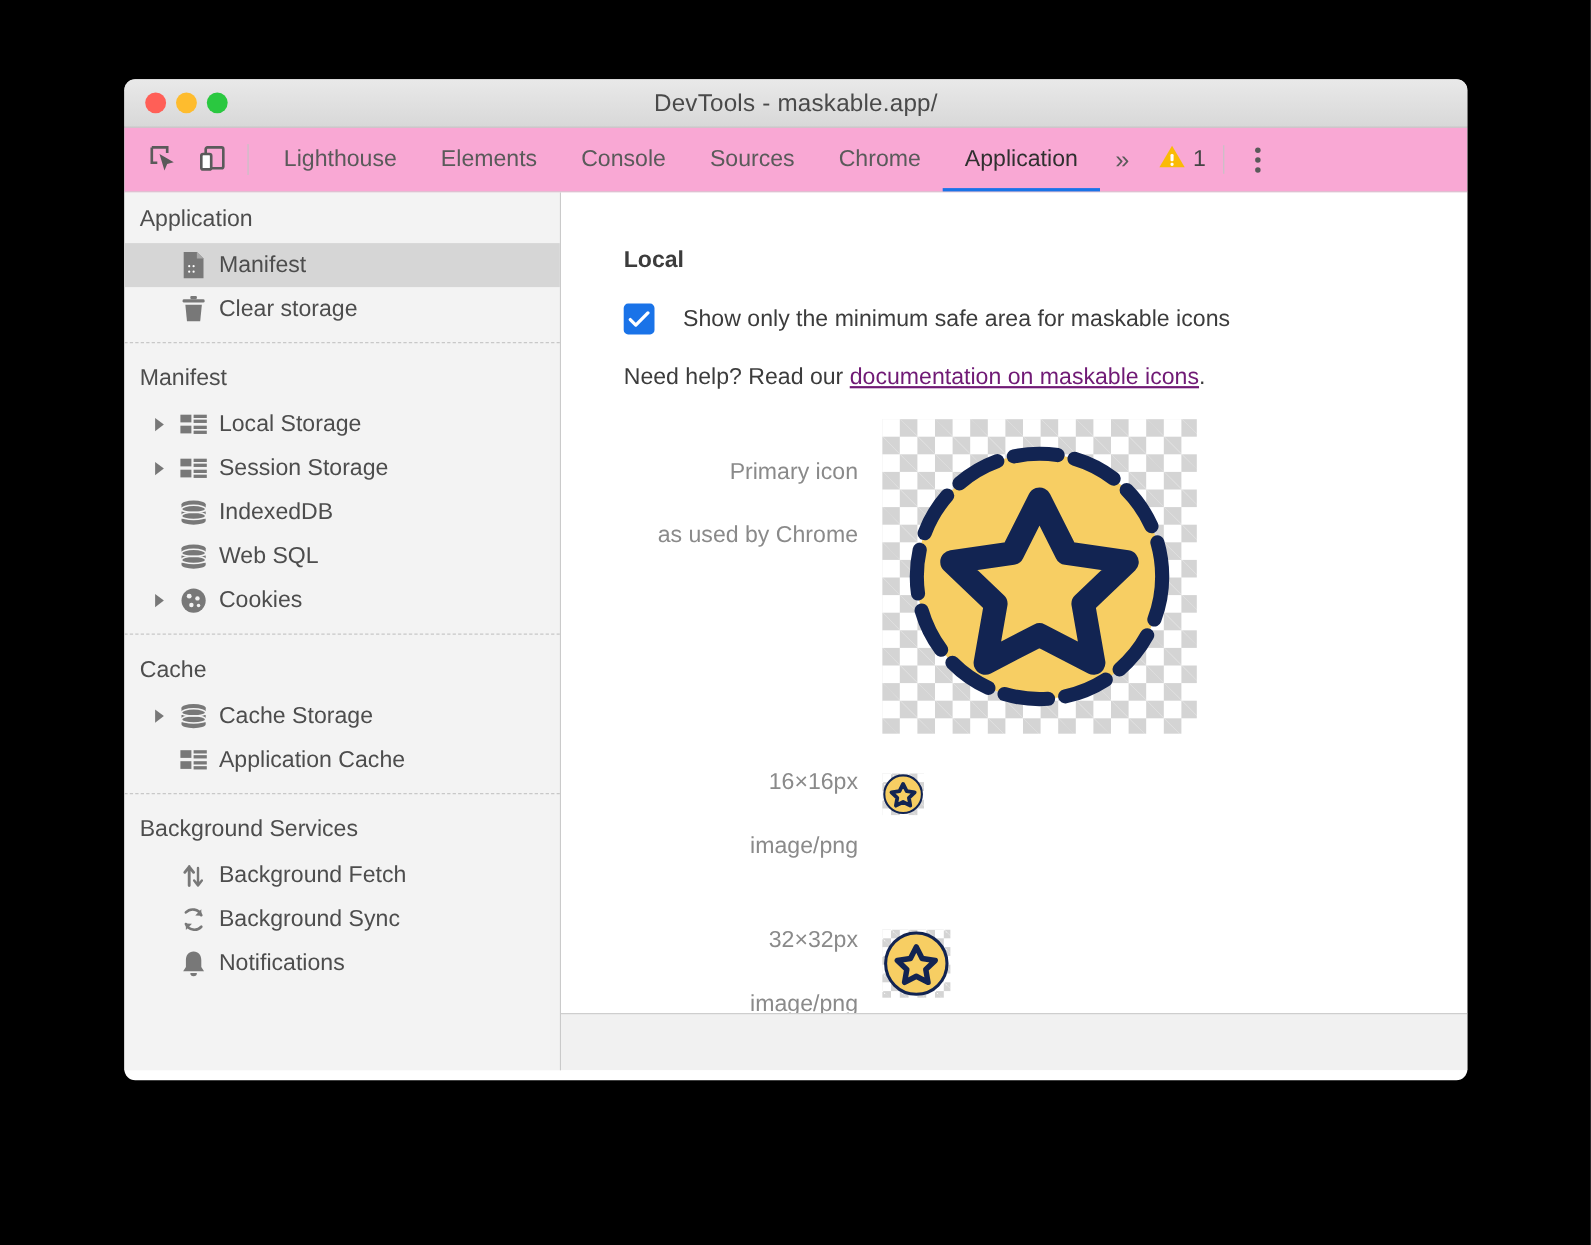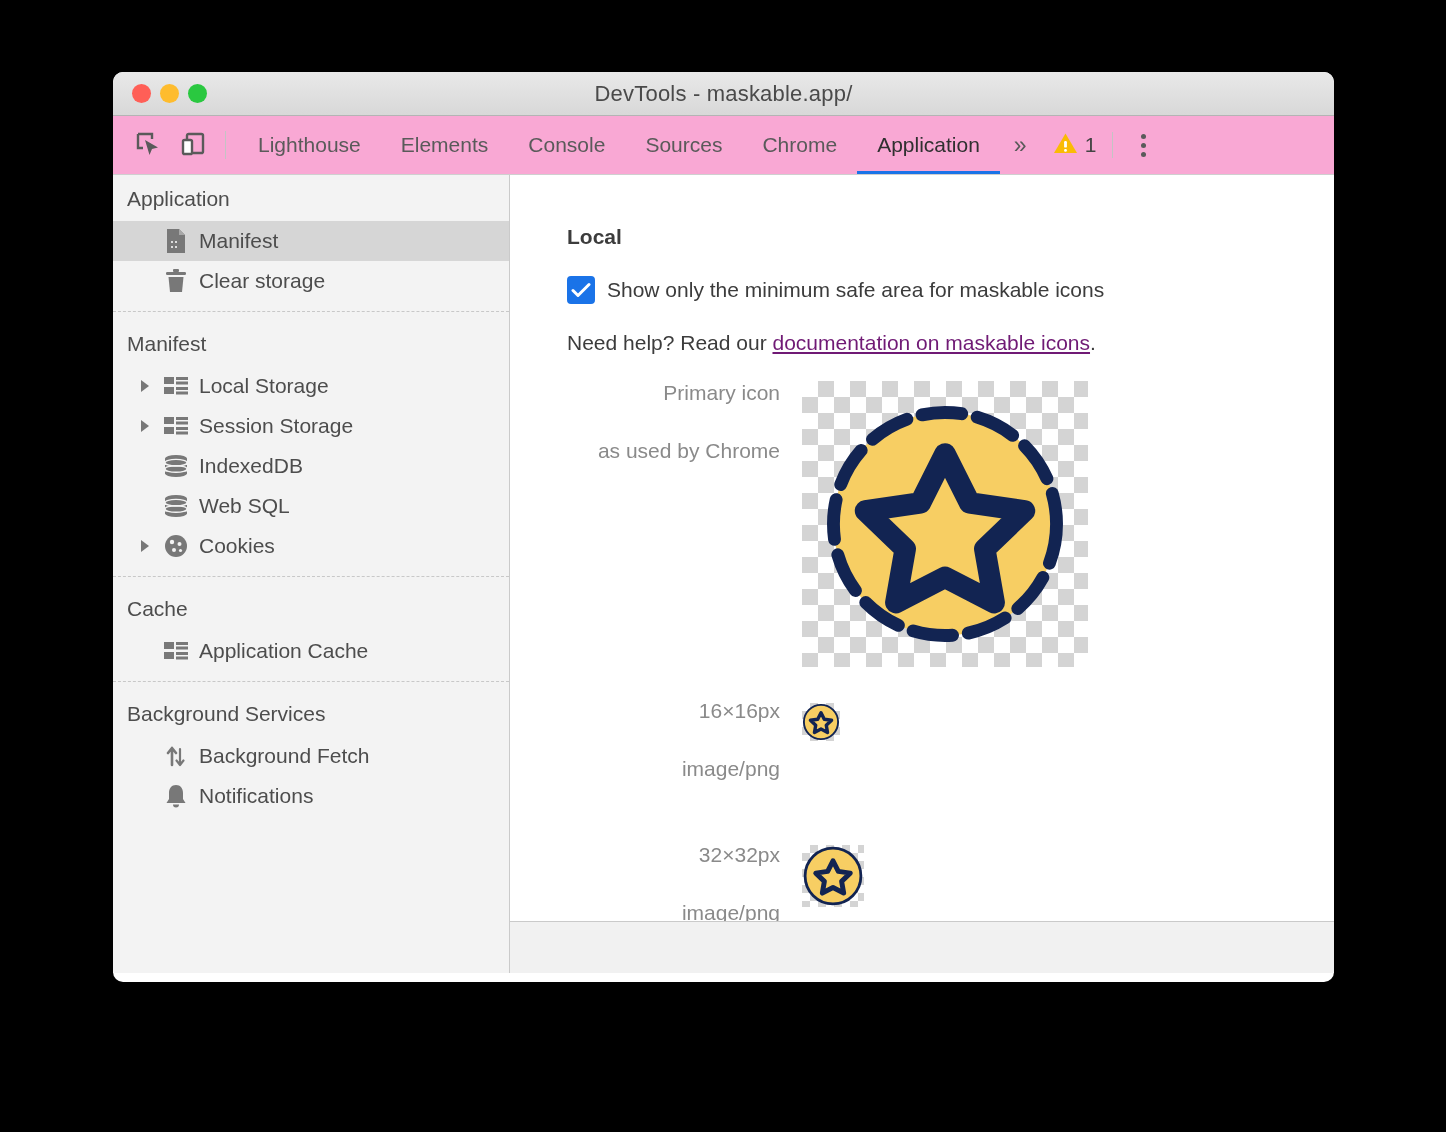--- a/index.html
+++ b/index.html
@@ -210,21 +210,21 @@
   }
   .section-title {
     font-size: 21px;
     font-weight: bold;
     color: #3c3c3c;
     margin-bottom: 27px;
   }
   .checkbox-row {
     display: flex;
     align-items: center;
-    gap: 12px;
+    gap: 26px;
     margin-bottom: 27px;
   }
   .cbox {
     width: 28px; height: 28px;
     border-radius: 4px;
     background: #1a73e8;
     border: 2px solid #1a73e8;
     display: flex;
     align-items: center;
     justify-content: center;
@@ -252,20 +252,21 @@
     display: flex;
     align-items: flex-start;
   }
   .icon-labels {
     width: 235px;
     flex: 0 0 235px;
     text-align: right;
     padding-right: 22px;
     font-size: 21px;
     color: #8a8a8a;
+    margin-top: 36px;
   }
   .icon-labels .l1 { display: block; margin-bottom: 34px; }
   .icon-labels .l2 { display: block; }
 
   .checker {
     background-image:
       linear-gradient(45deg, #d4d4d4 25%, transparent 25%, transparent 75%, #d4d4d4 75%),
       linear-gradient(45deg, #d4d4d4 25%, transparent 25%, transparent 75%, #d4d4d4 75%);
     background-size: 32px 32px;
     background-position: 0 0, 16px 16px;
@@ -505,20 +506,38 @@
               <circle cx="17.5" cy="17.5" r="1.6" fill="#f3f3f3"></circle>
             </svg>
           </span>
           <span class="sb-label">Cookies</span>
         </div>
       </div>
 
       <div class="sb-section">
         <div class="sb-header">Cache</div>
 
+        <div class="sb-item">
+          <span class="sb-arrow">
+            <svg width="12" height="14" viewBox="0 0 12 14">
+                <path d="M2 1 L10 7 L2 13 Z" fill="#777"></path>
+              </svg>
+          </span>
+          <span class="sb-icon">
+            <svg width="26" height="24" viewBox="0 0 26 24">
+              <ellipse cx="13" cy="4.5" rx="11" ry="3.5" fill="#787878"></ellipse>
+              <path d="M2 4.5 v4 a11 3.5 0 0 0 22 0 v-4" fill="#787878"></path>
+              <path d="M2 11 v4 a11 3.5 0 0 0 22 0 v-4" fill="#787878"></path>
+              <path d="M2 17.5 v2 a11 3.5 0 0 0 22 0 v-2" fill="#787878"></path>
+              <ellipse cx="13" cy="8.7" rx="11" ry="3.3" fill="none" stroke="#f3f3f3" stroke-width="1.4"></ellipse>
+              <ellipse cx="13" cy="15" rx="11" ry="3.3" fill="none" stroke="#f3f3f3" stroke-width="1.4"></ellipse>
+            </svg>
+          </span>
+          <span class="sb-label">Cache Storage</span>
+        </div>
 
         <div class="sb-item">
           <span class="sb-arrow empty"></span>
           <span class="sb-icon">
             <svg width="26" height="22" viewBox="0 0 26 22">
               <rect x="1" y="2" width="10" height="7" fill="#787878"></rect>
               <rect x="13" y="2" width="12" height="3" fill="#787878"></rect>
               <rect x="13" y="6.5" width="12" height="3" fill="#787878"></rect>
               <rect x="1" y="12" width="10" height="7" fill="#787878"></rect>
               <rect x="13" y="12" width="12" height="3" fill="#787878"></rect>
@@ -536,20 +555,32 @@
           <span class="sb-arrow empty"></span>
           <span class="sb-icon">
             <svg width="24" height="26" viewBox="0 0 24 26">
               <path d="M8 22 V5 M8 5 L4 10 M8 5 L12 10" fill="none" stroke="#787878" stroke-width="2.6" stroke-linecap="round" stroke-linejoin="round"></path>
               <path d="M16 6 V22 M16 22 L12.5 17.5 M16 22 L19.5 17.5" fill="none" stroke="#787878" stroke-width="2.2" stroke-linecap="round" stroke-linejoin="round"></path>
             </svg>
           </span>
           <span class="sb-label">Background Fetch</span>
         </div>
 
+        <div class="sb-item">
+          <span class="sb-arrow empty"></span>
+          <span class="sb-icon">
+            <svg width="26" height="26" viewBox="0 0 26 26">
+              <path d="M20 9 A8.5 8.5 0 0 0 6 6.5" fill="none" stroke="#787878" stroke-width="2.4" stroke-linecap="round"></path>
+              <path d="M6 17 A8.5 8.5 0 0 0 20 19.5" fill="none" stroke="#787878" stroke-width="2.4" stroke-linecap="round"></path>
+              <path d="M20 3.5 L20 9.5 L14.5 9.3 Z" fill="#787878"></path>
+              <path d="M6 22.5 L6 16.5 L11.5 16.7 Z" fill="#787878"></path>
+            </svg>
+          </span>
+          <span class="sb-label">Background Sync</span>
+        </div>
 
         <div class="sb-item">
           <span class="sb-arrow empty"></span>
           <span class="sb-icon">
             <svg width="24" height="26" viewBox="0 0 24 26">
               <path d="M12 2 C16.5 2 19 5.5 19 10 V16 L21.5 20 H2.5 L5 16 V10 C5 5.5 7.5 2 12 2 Z" fill="#787878"></path>
               <path d="M9 21.5 a3 3 0 0 0 6 0 Z" fill="#787878"></path>
             </svg>
           </span>
           <span class="sb-label">Notifications</span>

